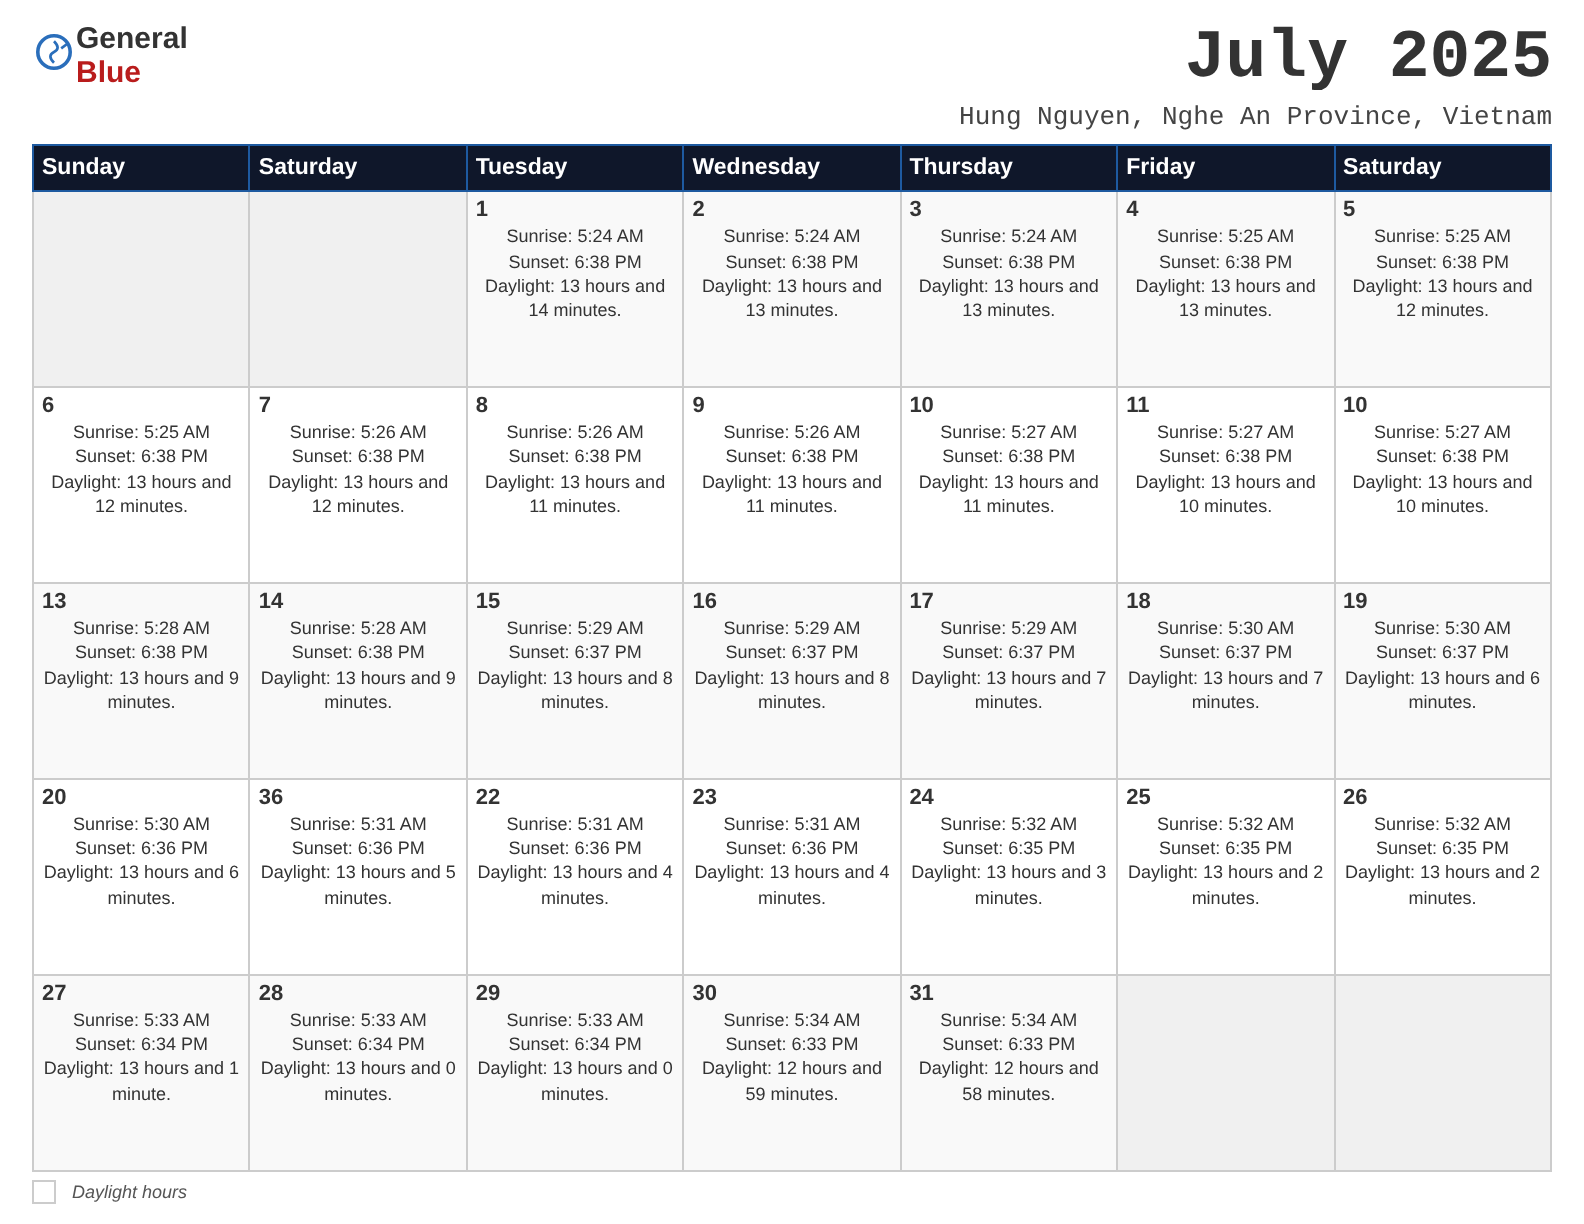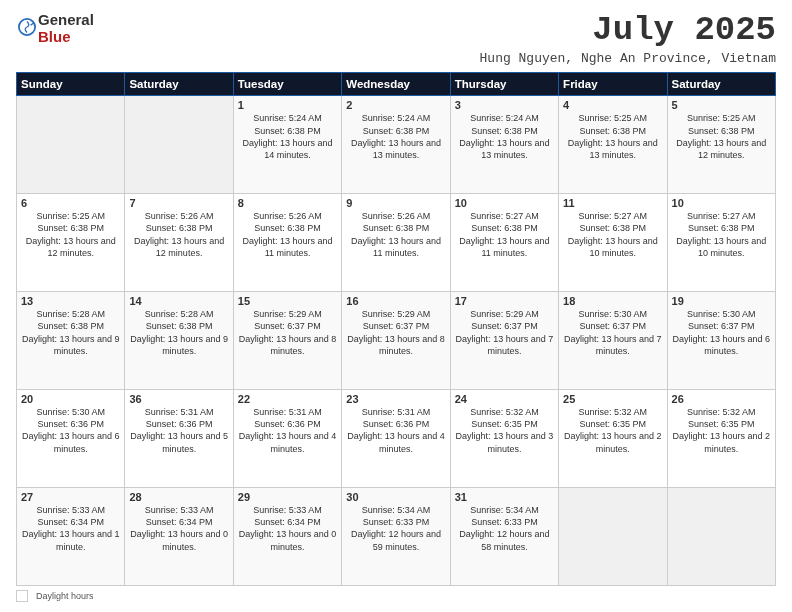--- a/index.html
+++ b/index.html
@@ -99,20 +99,21 @@
     .empty-cell {
       background: #f0f0f0 !important;
     }
     .footer {
       margin-top: 4px;
       font-size: 9px;
       color: #555;
       display: flex;
       align-items: center;
       gap: 8px;
+      font-style: italic;
     }
     .footer-box {
       width: 12px;
       height: 12px;
       background: #fff;
       border: 1px solid #ccc;
       display: inline-block;
     }
   </style>
 </head>

